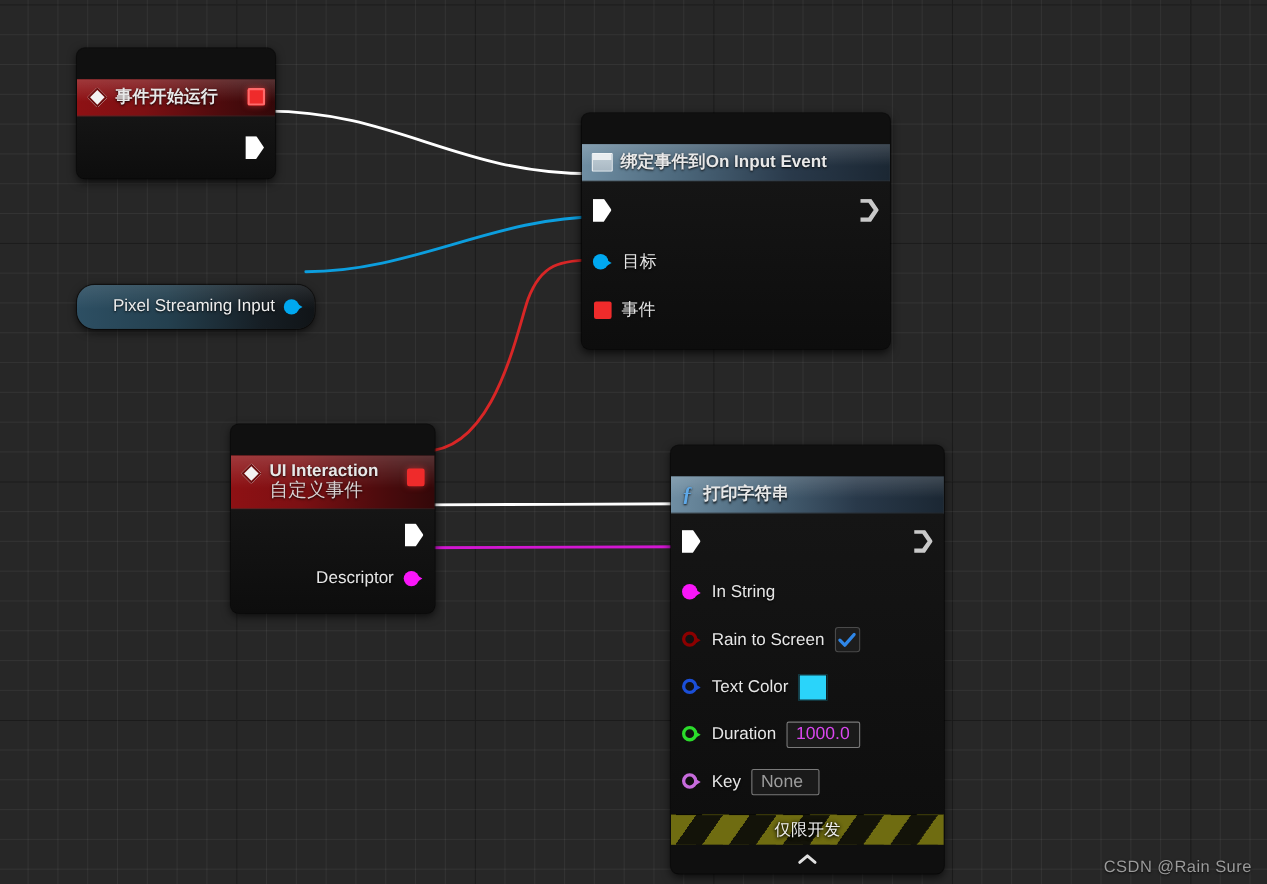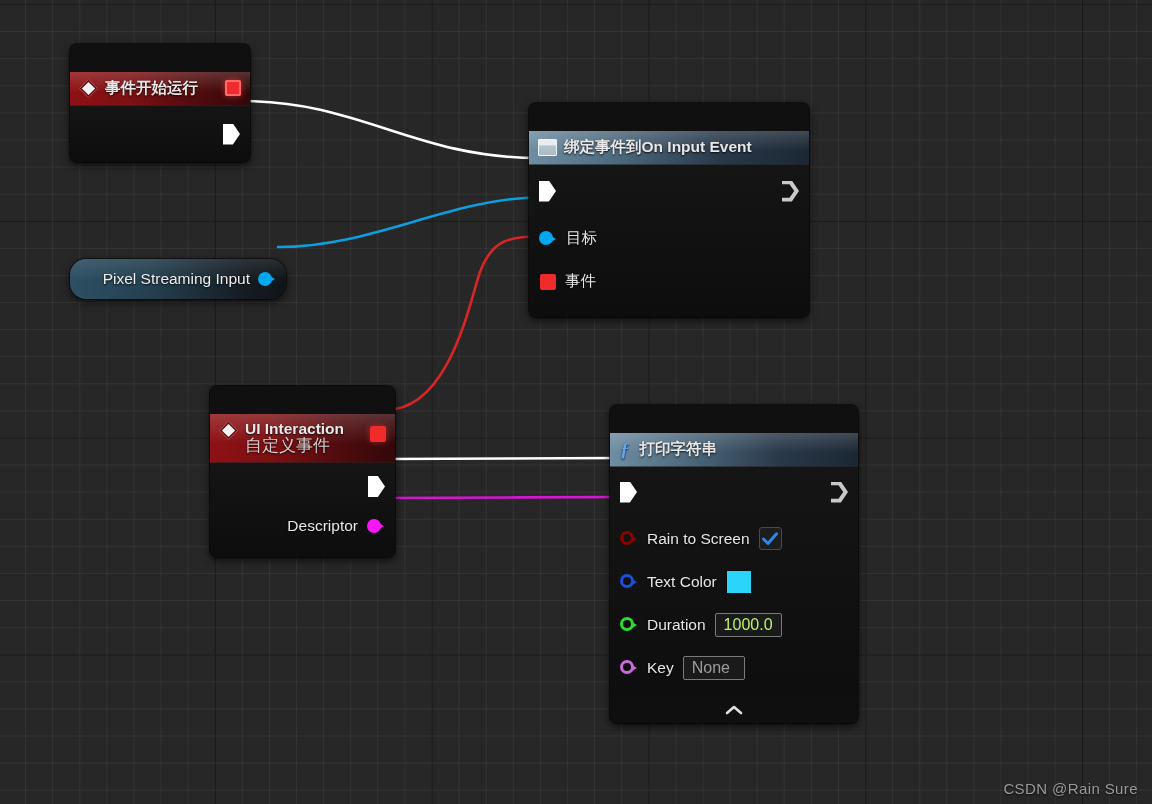--- a/index.html
+++ b/index.html
@@ -195,21 +195,21 @@
   }
   .checkbox svg { display: block; }
   .color-swatch {
     width: 24px; height: 22px;
     background: #2ad4fa;
     border: 1px solid #0d0d0d;
   }
   .text-field {
     border: 1px solid #7a7a7a;
     background: #1a1a1a;
-    color: #bef264;
+    color: #d946ef;
     font-size: 16px;
     padding: 2px 8px;
     border-radius: 2px;
     min-width: 44px;
     text-align: left;
   }
 
   
   .dev-banner {
     position: relative;
@@ -376,20 +376,29 @@
     <span class="icon-fn">ƒ</span>
     <span class="header-title">打印字符串</span>
   </div>
   <div class="node-body">
 
     <div class="pin-row split" style="height:50px;">
       <span class="exec-pin"></span>
       <span class="exec-pin hollow"></span>
     </div>
 
+    <div class="pin-row">
+      <span class="pin-left">
+        <span class="data-pin filled" style="color:#f916f9;">
+          <span class="dot"></span>
+            <span class="nub"></span>
+        </span>
+        <span class="pin-label">In String</span>
+      </span>
+    </div>
 
     <div class="pin-row">
       <span class="pin-left">
         <span class="data-pin hollow" style="color:#8c0000;">
           <span class="dot"></span>
             <span class="nub"></span>
         </span>
         <span class="pin-label">Rain to Screen</span>
         <span class="checkbox">
           <svg width="16" height="14" viewBox="0 0 16 14">
@@ -428,20 +437,23 @@
           <span class="dot"></span>
             <span class="nub"></span>
         </span>
         <span class="pin-label">Key</span>
         <span class="text-field" style="color:#9d9d9d;">None</span>
       </span>
     </div>
 
     <div class="body-pad" style="height:8px;"></div>
 
+    <div class="dev-banner">
+      <span>仅限开发</span>
+    </div>
     <div class="collapse-arrow">
       <svg width="22" height="12" viewBox="0 0 22 12">
         <path d="M4 9 L11 3 L18 9" fill="none" stroke="#e0e0e0" stroke-width="2.6" stroke-linecap="round" stroke-linejoin="round"></path>
       </svg>
     </div>
   </div>
 </div>
 
 <div id="watermark">CSDN @Rain Sure</div>
 

